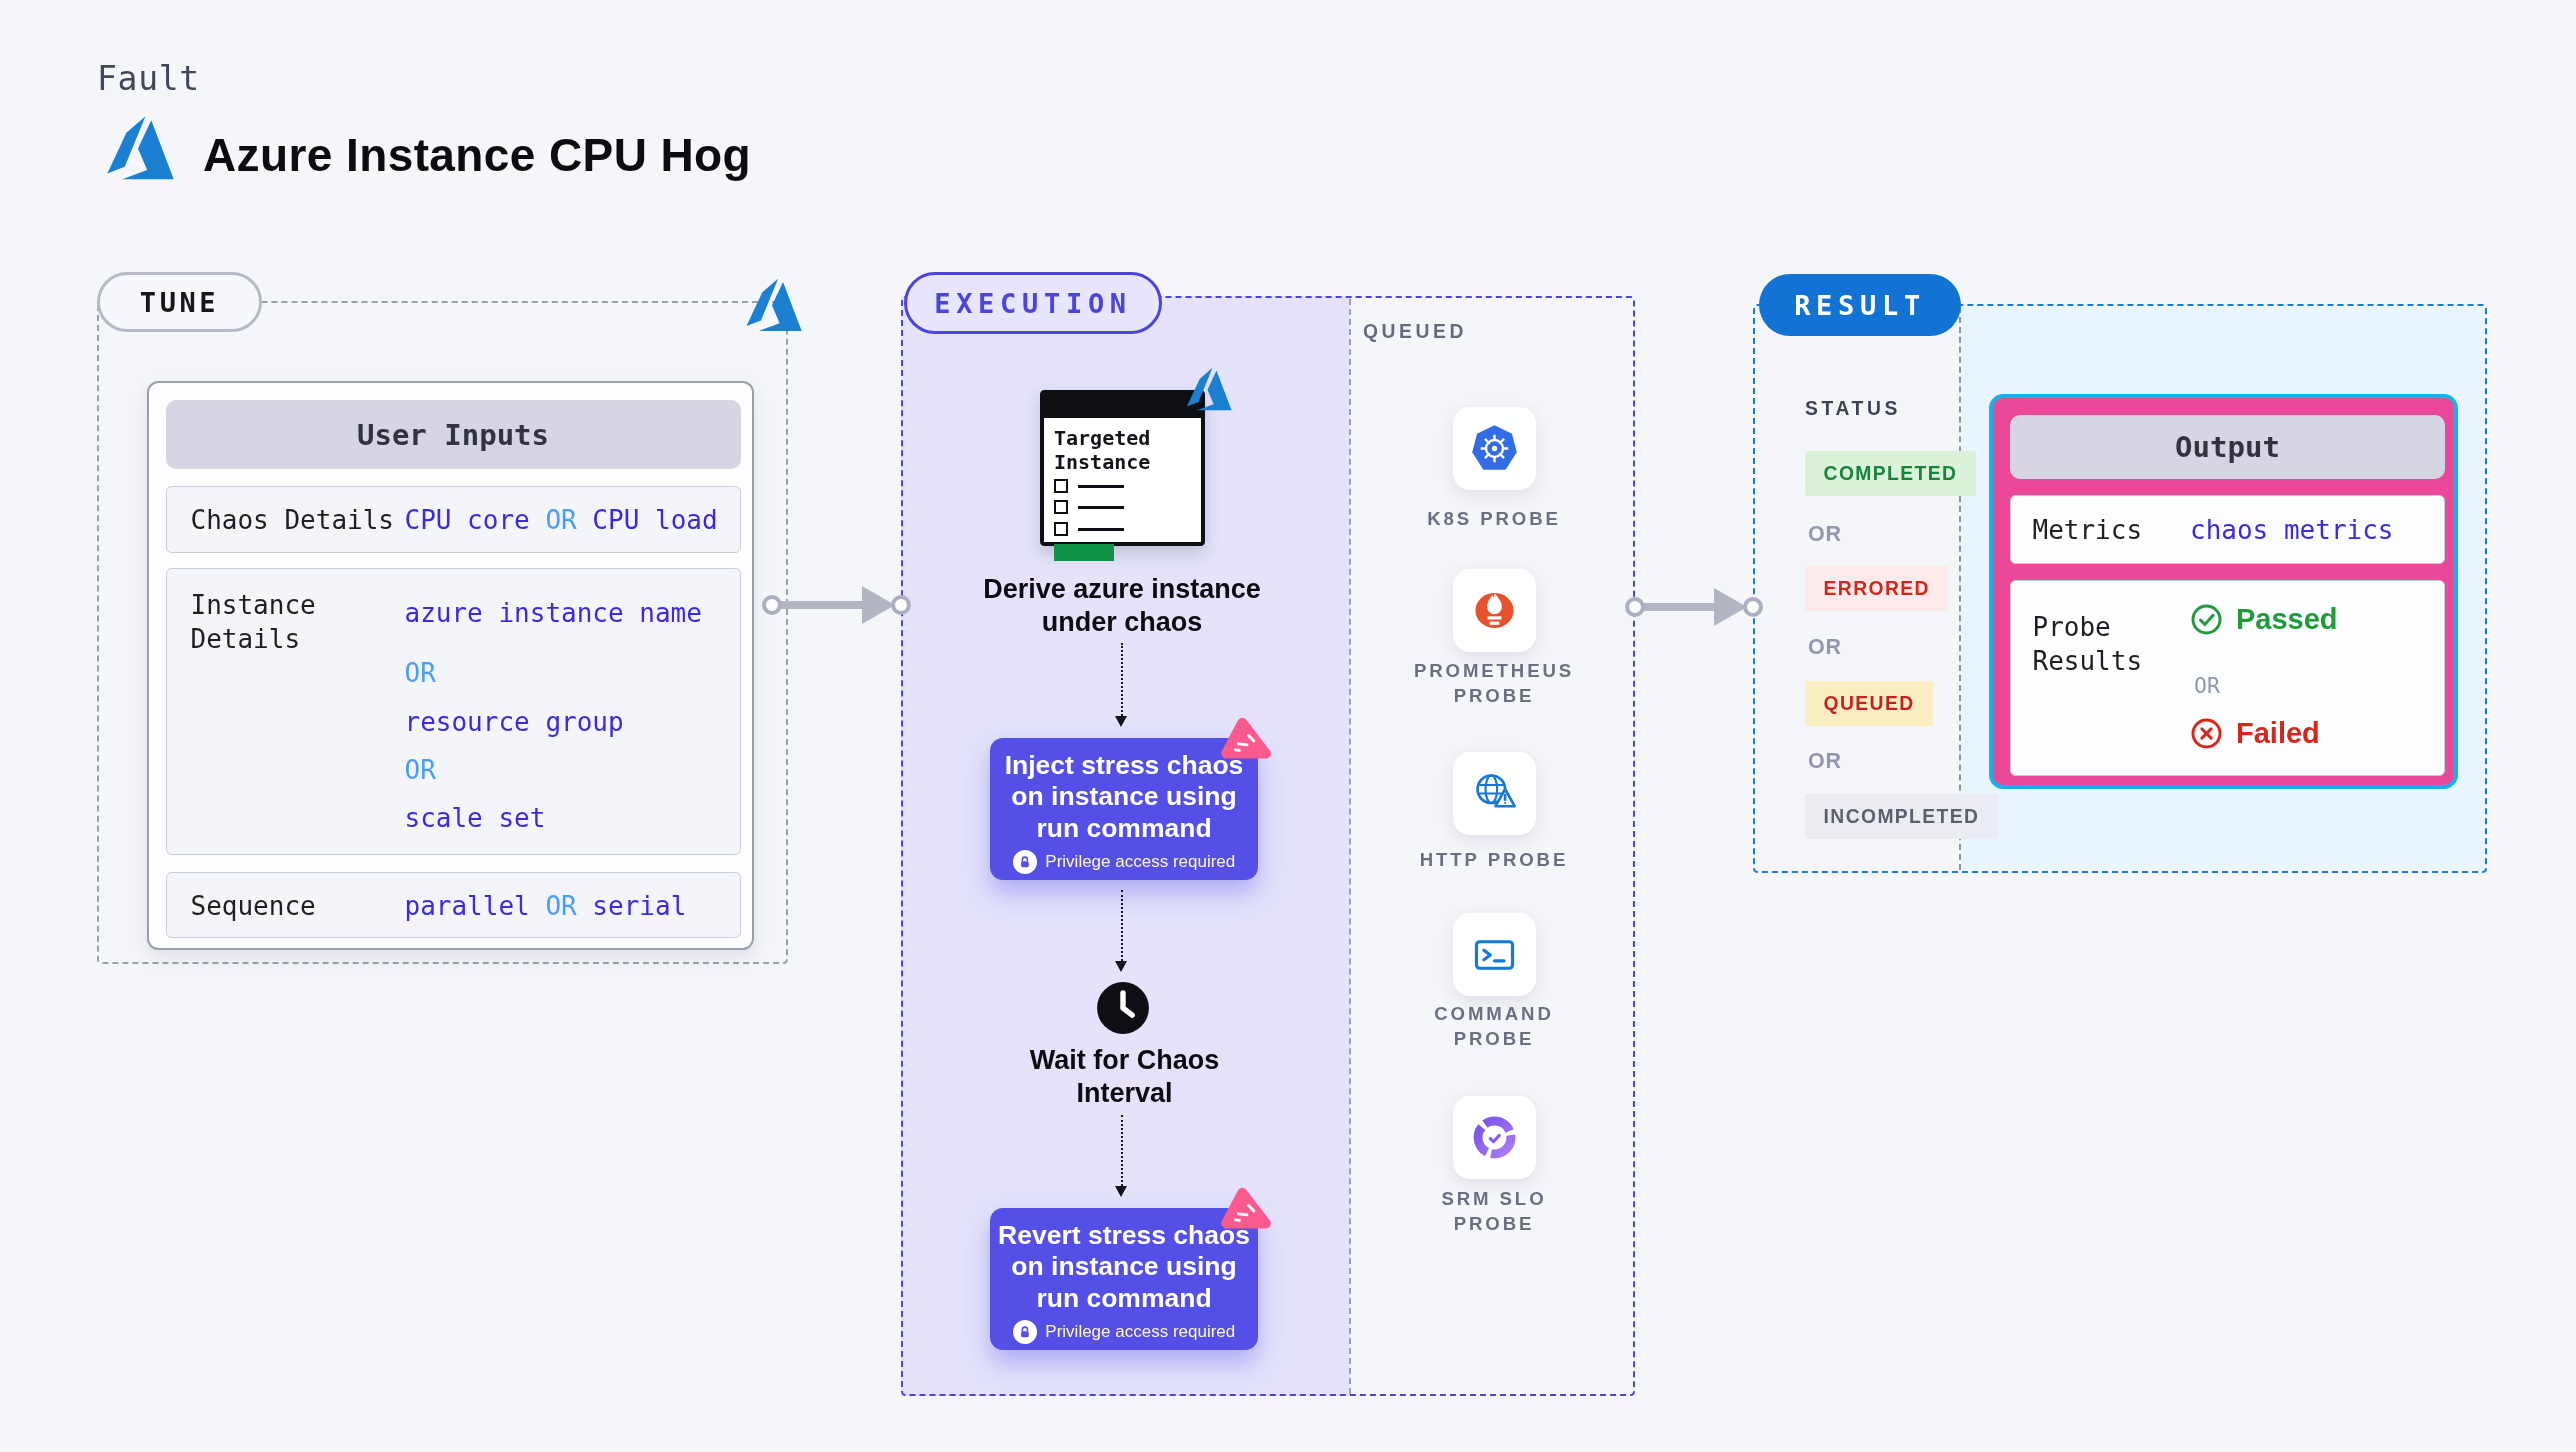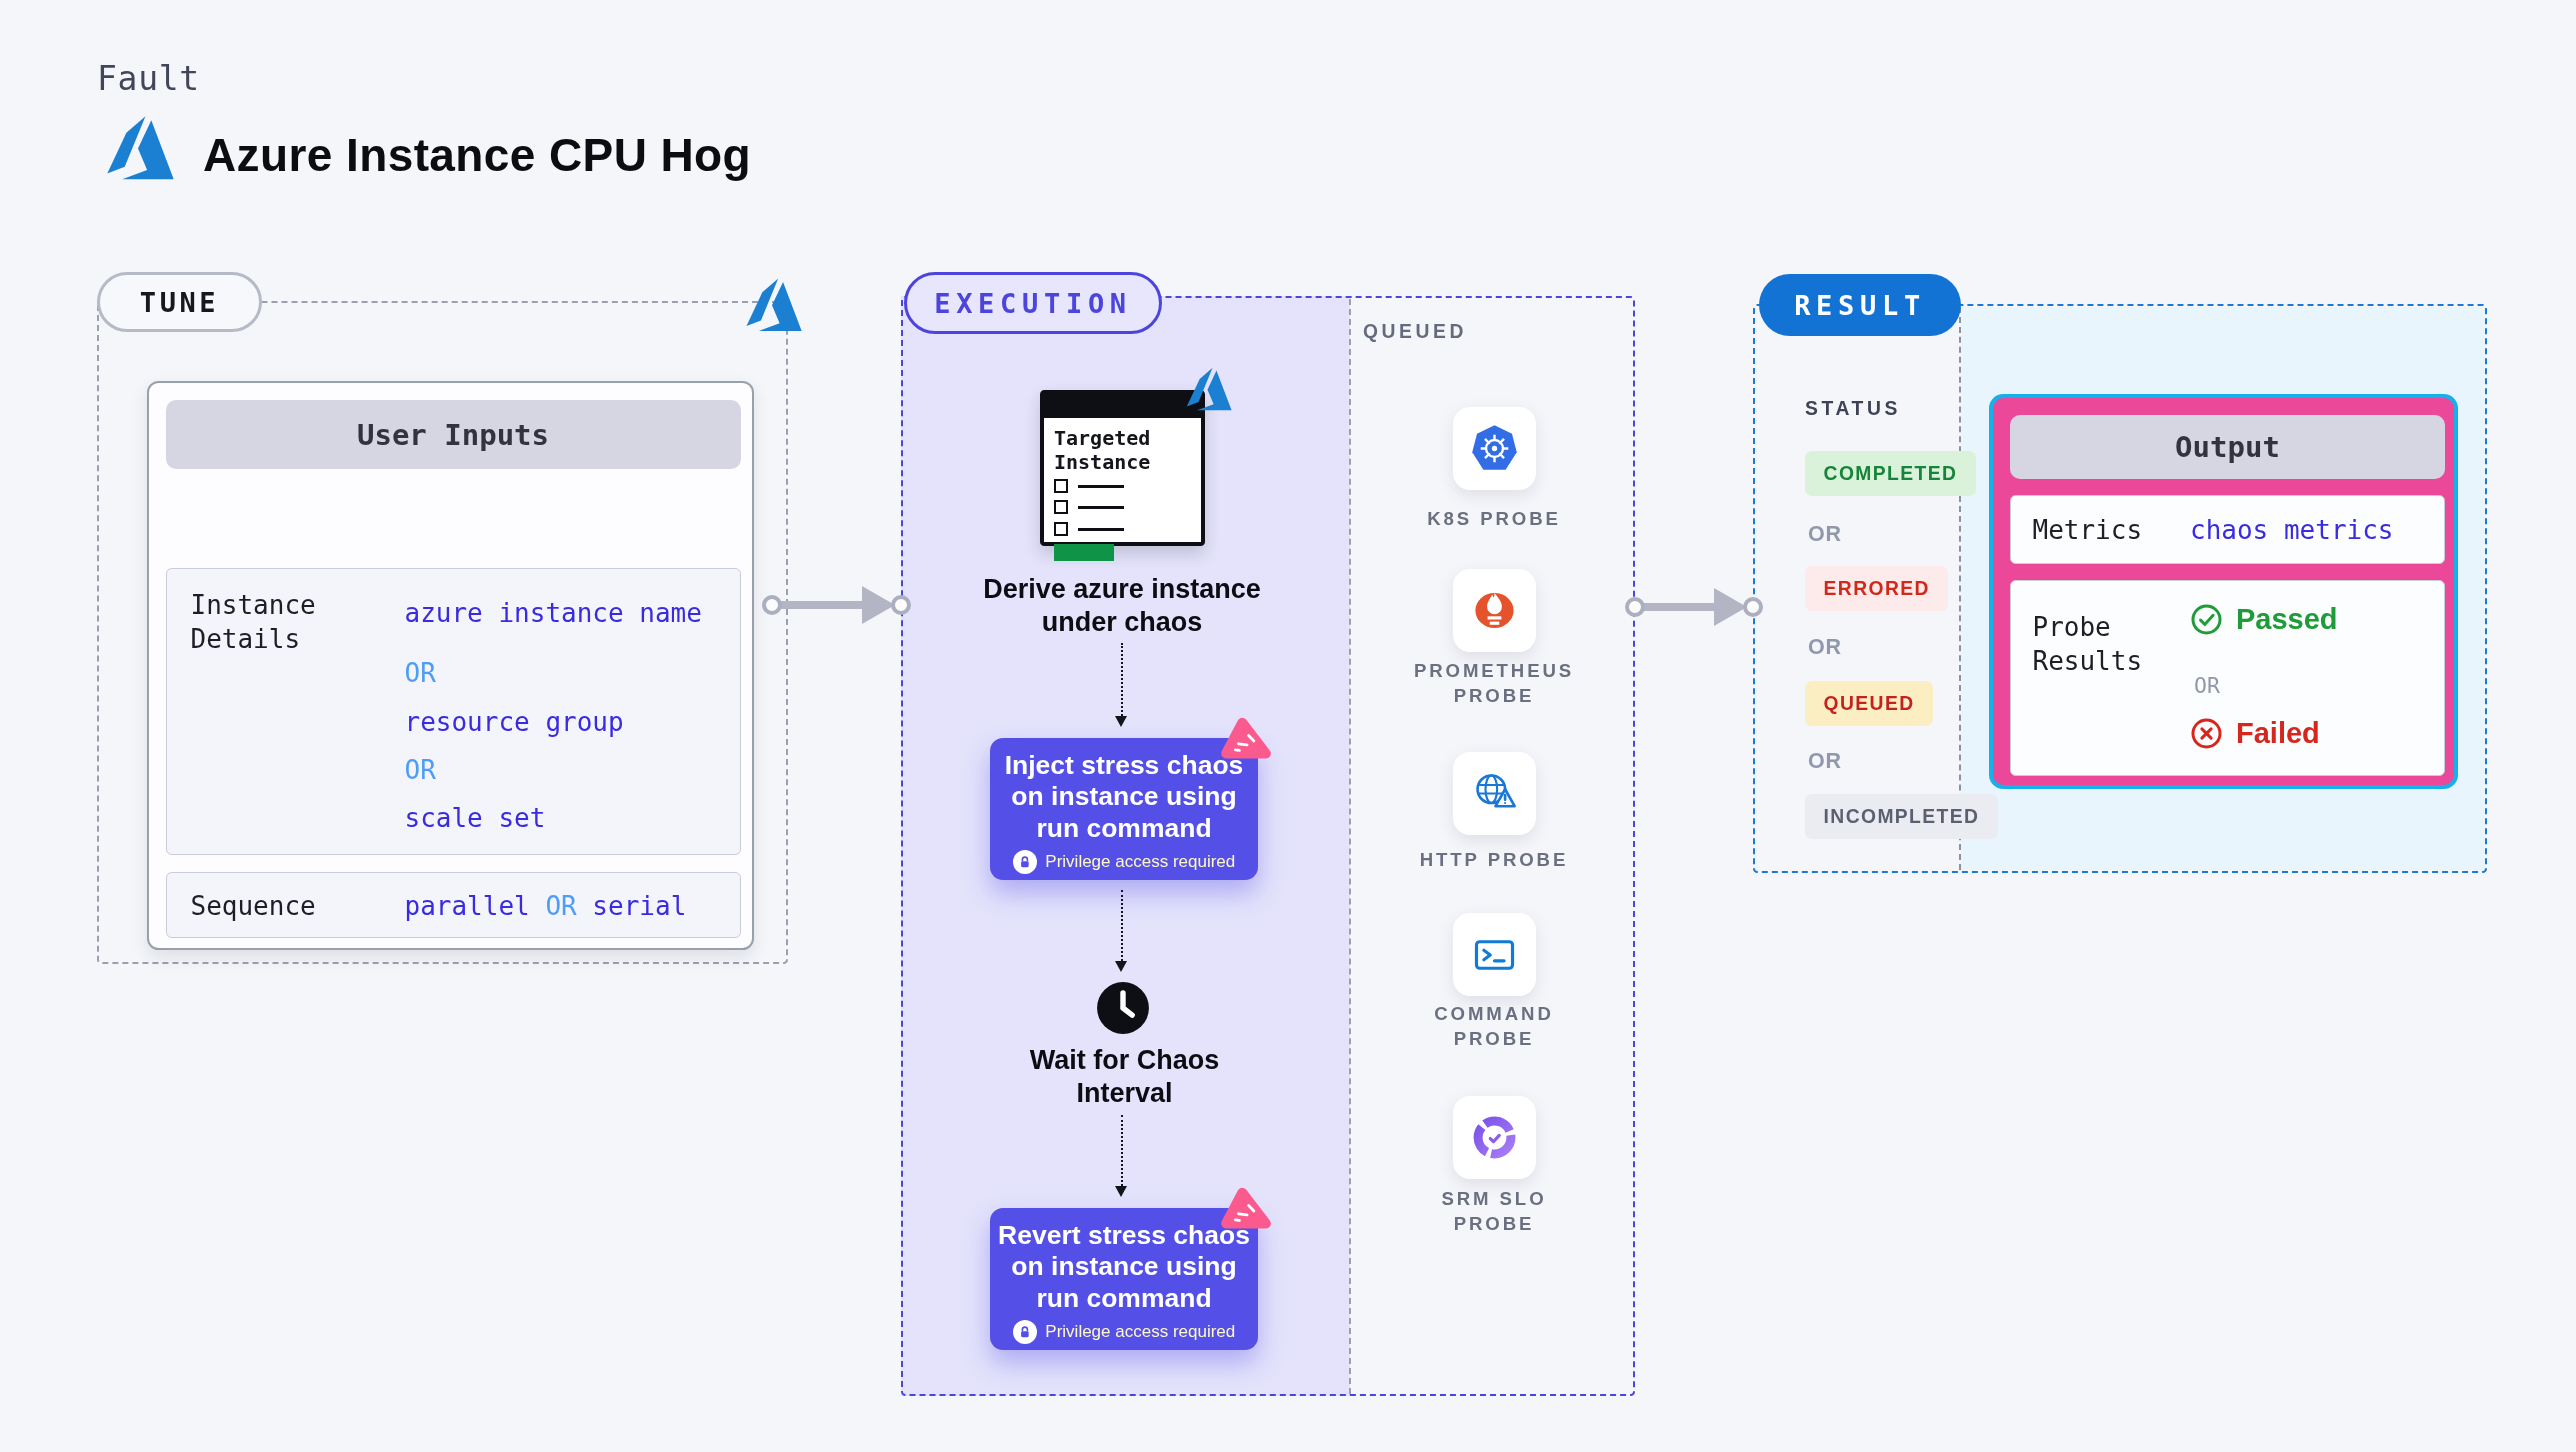--- a/index.html
+++ b/index.html
@@ -89,21 +89,21 @@
   
   .probes-title{left:1363px;top:321px;font-size:19.3px;font-weight:bold;letter-spacing:3.6px;color:#646b7c;}
   .probe-card{position:absolute;left:1453px;width:83px;height:83px;background:#ffffff;border-radius:17px;
               box-shadow:0 5.7px 15.8px rgba(70,75,100,.12);display:flex;align-items:center;justify-content:center;}
   .probe-card svg{width:53px;height:53px;}
   .probe-label{position:absolute;left:1408px;width:172px;text-align:center;font-size:18.6px;font-weight:bold;
                letter-spacing:2.9px;color:#6a7080;line-height:25px;}
 
   
   .status-title{left:1805px;top:398px;font-size:19.3px;font-weight:bold;letter-spacing:3.6px;color:#3e4254;}
-  .badge{position:absolute;left:1805px;display:inline-block;padding:11.5px 18.6px;border-radius:7px;
+  .badge{position:absolute;left:1805px;display:inline-block;padding:11.5px 18.6px;border-radius:2px;
          font-size:19.3px;font-weight:bold;letter-spacing:1.4px;}
   .b-completed{background:#d9f2d9;color:#17843b;}
   .b-errored{background:#fcebea;color:#d2281c;}
   .b-queued{background:#fbeec3;color:#c5221f;}
   .b-incompleted{background:#ebecf2;color:#5b5f70;}
   .status-or{position:absolute;left:1808px;font-size:21.5px;font-weight:bold;color:#9298ac;letter-spacing:0.7px;}
 
   .output-box{left:1989px;top:394px;width:469px;height:395px;background:#ec4899;
               border:4.3px solid #14b1ea;border-radius:14.3px;box-sizing:border-box;}
   .out-head{position:absolute;left:17px;top:17px;width:435px;height:64px;}
@@ -132,20 +132,28 @@
   <div class="abs" style="left:736px;top:275px;width:72px;height:69px;z-index:5;">
     <svg viewBox="0 0 100 100" width="72" height="69">
       <path d="M59 5 L36 25 L13 74 L34 66 Z" fill="#1b80d2"></path>
       <path d="M66 10 L93 81 L31 81 L61 70 L50 44 Z" fill="#1b80d2"></path>
     </svg>
   </div>
 
   <div class="abs card" style="left:147px;top:381px;width:607px;height:569px;">
     <div class="tbl-head" style="left:16.5px;top:17px;width:575px;height:69px;">User Inputs</div>
 
+    <div class="tbl-row" style="left:16.5px;top:103px;width:575px;height:67px;">
+      <div class="row-label" style="top:0;line-height:67px;">Chaos Details</div>
+      <div class="row-val" style="left:238px;top:0;line-height:67px;">
+        <span>CPU core</span>
+        <span class="or-blue">OR</span>
+        <span>CPU load</span>
+      </div>
+    </div>
 
     <div class="tbl-row" style="left:16.5px;top:185px;width:575px;height:287px;">
       <div class="row-label" style="top:18.6px;line-height:34px;">
         <div>Instance</div>
         <div>Details</div>
       </div>
       <div class="row-val" style="left:238px;top:29px;">azure instance name</div>
       <div class="row-val or-blue" style="left:238px;top:89px;">OR</div>
       <div class="row-val" style="left:238px;top:138px;">resource group</div>
       <div class="row-val or-blue" style="left:238px;top:186px;">OR</div>

